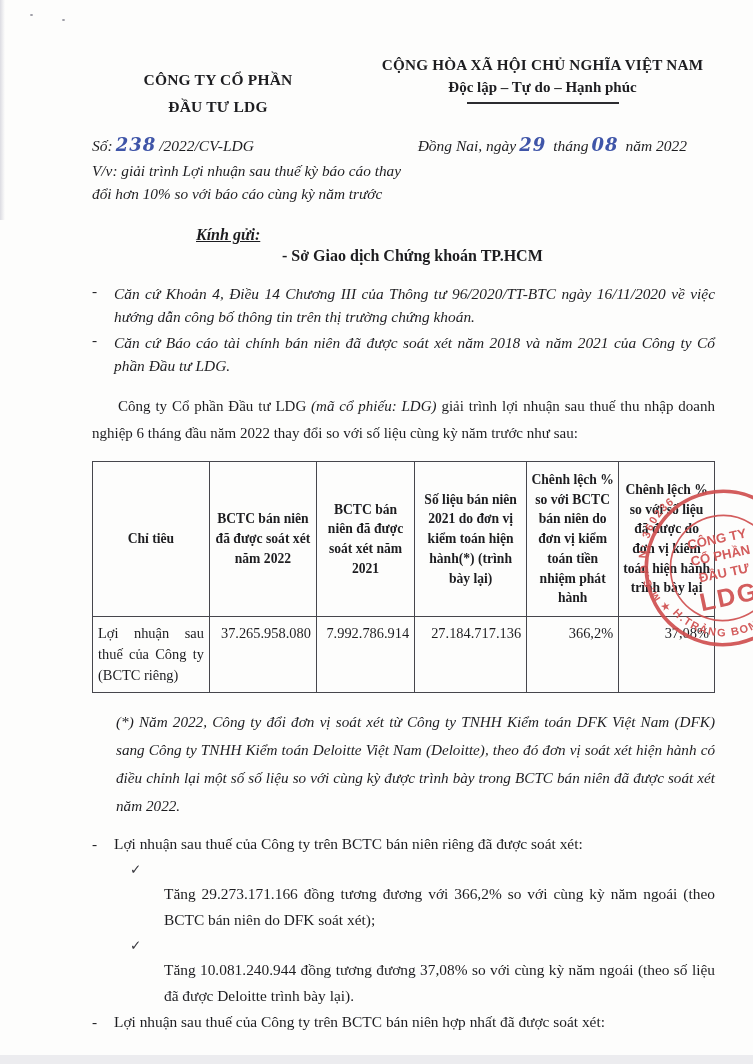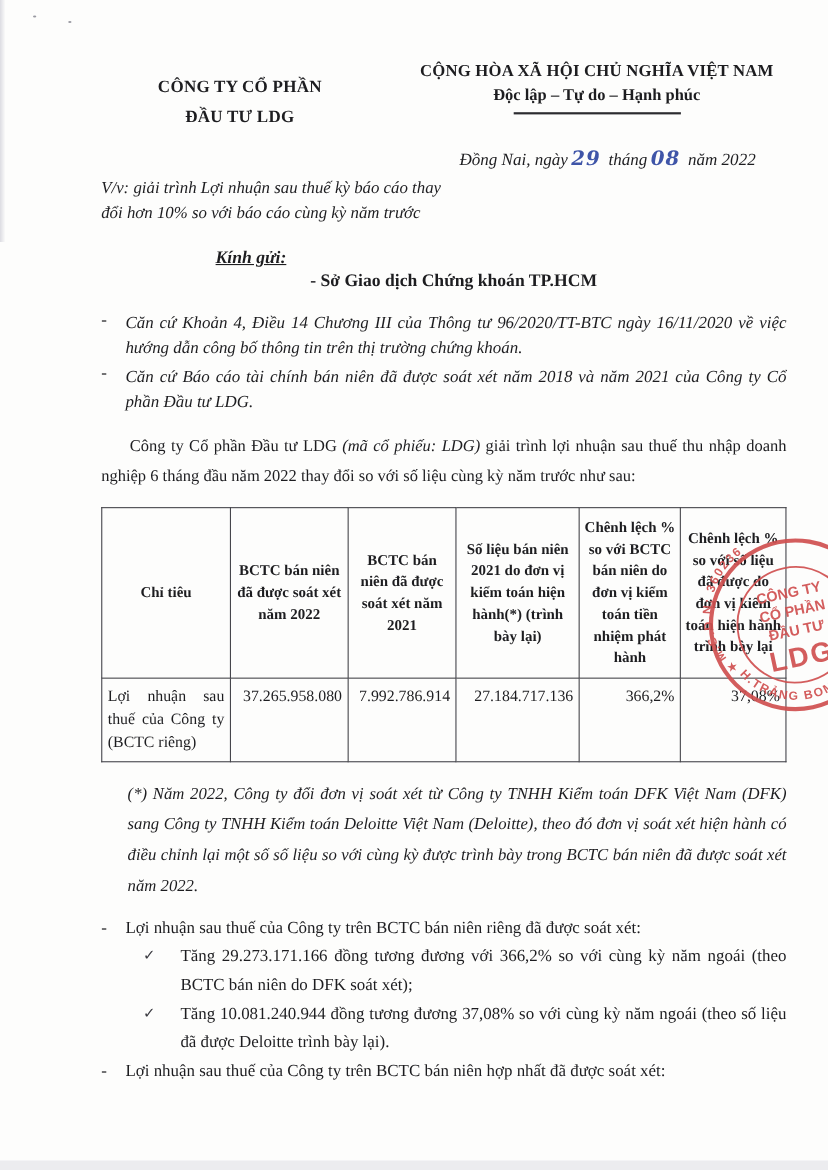--- a/index.html
+++ b/index.html
@@ -46,21 +46,21 @@
   td.num{text-align:right;}
   col.c1{width:18.8%;}col.c2{width:17.2%;}col.c3{width:15.8%;}col.c4{width:18.0%;}col.c5{width:14.8%;}col.c6{width:15.4%;}
   
   .footnote{margin:15px 0 0 24px;font-style:italic;font-size:15.2px;line-height:1.85;text-align:justify;}
   
   .expl{margin-top:11px;font-size:15.4px;}
   .group-head{display:flex;line-height:1.65;}
   .group-head .txt{flex:1;}
   .check-item{display:flex;margin-left:38px;line-height:1.7;}
   .check{width:34px;flex:none;color:#3a3a40;font-family:"DejaVu Sans",sans-serif;font-size:13.5px;padding-top:1px;}
-  .check-item .txt{flex:1;text-align:justify;}
+  .check-item .txt{flex:1;text-align:justify;margin-top:24px;}
   
   .seal{position:absolute;left:618px;top:463px;opacity:.92;}
   .seal text{font-family:"Liberation Sans","DejaVu Sans",sans-serif;}
 </style>
 </head>
 <body>
 
 <div class="page">
   <div class="speck s1"></div>
   <div class="speck s2"></div>
@@ -74,20 +74,23 @@
         <div>ĐẦU TƯ LDG</div>
       </div>
       <div class="hdr-right">
         <div class="l1">CỘNG HÒA XÃ HỘI CHỦ NGHĨA VIỆT NAM</div>
         <div class="l2">Độc lập – Tự do – Hạnh phúc</div>
         <div class="rule"></div>
       </div>
     </div>
 
     <div class="meta">
+      <div class="doc-no">
+        <span>Số:</span><span class="hand">238</span><span>/2022/CV-LDG</span>
+      </div>
       <div class="date">
         <span>Đồng Nai, ngày</span><span class="hand">29</span>
         <span>tháng</span><span class="hand">08</span>
         <span>năm 2022</span>
       </div>
     </div>
 
     <div class="subject">V/v: giải trình Lợi nhuận sau thuế kỳ báo cáo thay đổi hơn 10% so với báo cáo cùng kỳ năm trước</div>
 
     <div class="recip">

